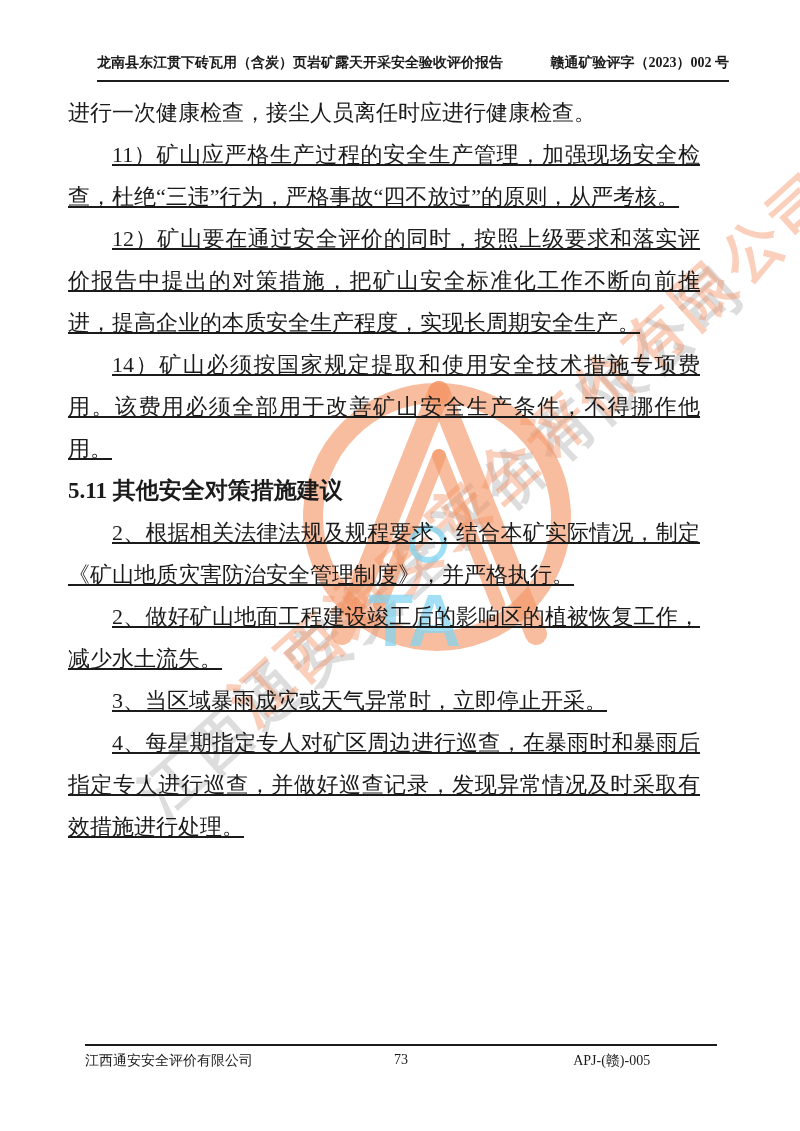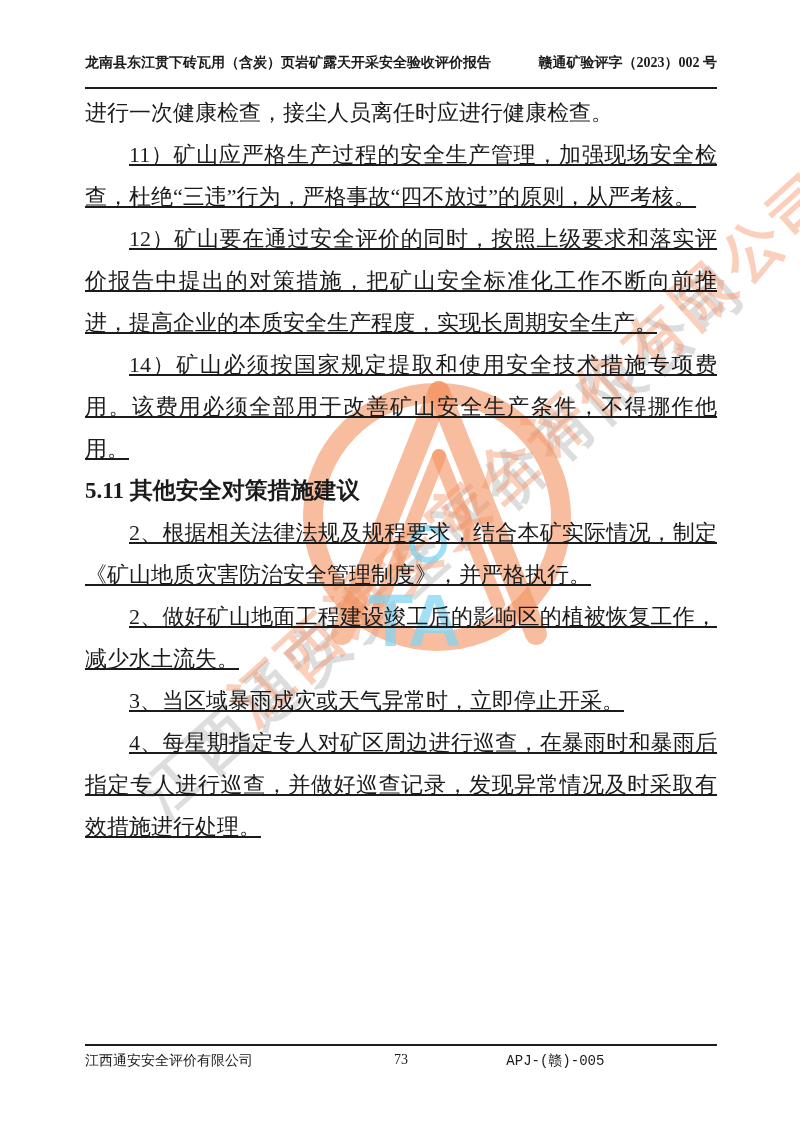--- a/index.html
+++ b/index.html
@@ -29,30 +29,30 @@
   .wm-red{
     left:284px;top:742px;
     font-family:"Liberation Sans","DejaVu Sans",sans-serif;
     font-size:58px;font-weight:bold;letter-spacing:4px;
     color:rgba(233,72,61,0.66);
     white-space:nowrap;
   }
   
   .header{
     position:absolute;z-index:2;
-    left:85px;width:632px;top:54px;
+    left:97px;width:632px;top:54px;
     display:flex;justify-content:space-between;align-items:center;
     font-size:14px;font-weight:bold;
-    padding-bottom:15px;
+    padding-bottom:8px;
     border-bottom:2px solid #1c1c1c;
   }
   
   .body-text{
     position:absolute;z-index:2;
-    left:85px;width:632px;top:92px;
+    left:68px;width:632px;top:92px;
     font-size:22px;line-height:42px;
     text-align:justify;
   }
   .body-text p{margin:0;}
   .indent{text-indent:2em;text-decoration:underline;}
   .section-heading{
     font-weight:bold;
     font-size:23px;
     text-indent:0;
   }
@@ -60,21 +60,21 @@
   .footer{
     position:absolute;z-index:2;
     left:85px;width:632px;top:1044px;
     border-top:2px solid #1c1c1c;
     padding-top:6px;
     display:flex;align-items:flex-start;
     font-size:14px;
   }
   .footer .f-left{flex:1;text-align:left;}
   .footer .f-center{flex:1;text-align:center;font-family:Liberation Serif, serif;}
-  .footer .f-right{flex:1;text-align:left;font-family:Liberation Mono, monospace;}
+  .footer .f-right{flex:1;text-align:center;font-family:Liberation Serif, serif;}
 </style>
 </head>
 <body>
 
 <div class="page">
 
   <div class="wm wm-diag wm-diag-gray">江西通安安全评价有限公司</div>
   <div class="wm wm-diag wm-diag-orange">江西通安安全评价有限公司</div>
 
   <svg class="wm wm-logo" viewBox="0 0 282 290" xmlns="http://www.w3.org/2000/svg">

